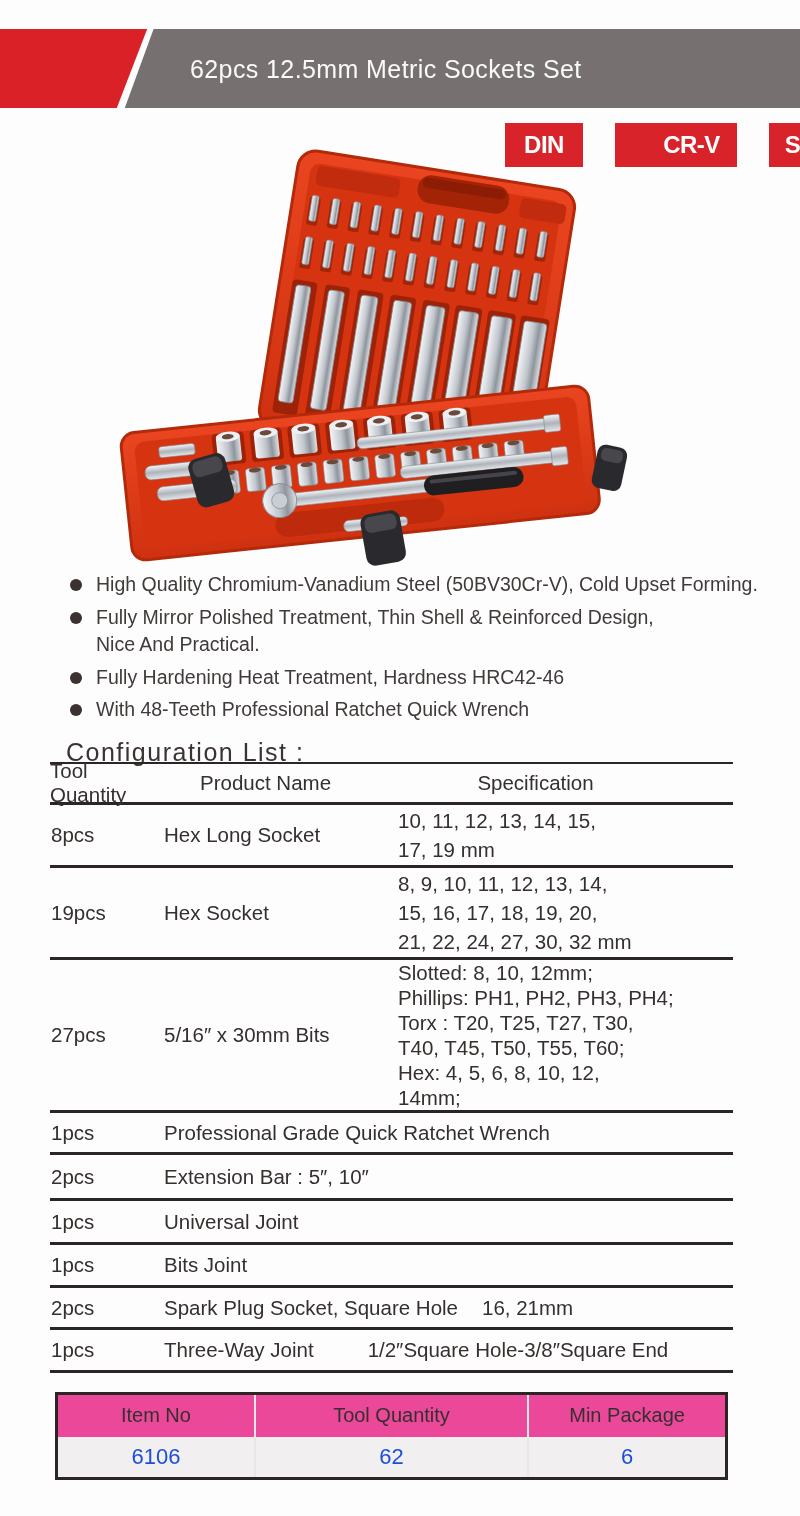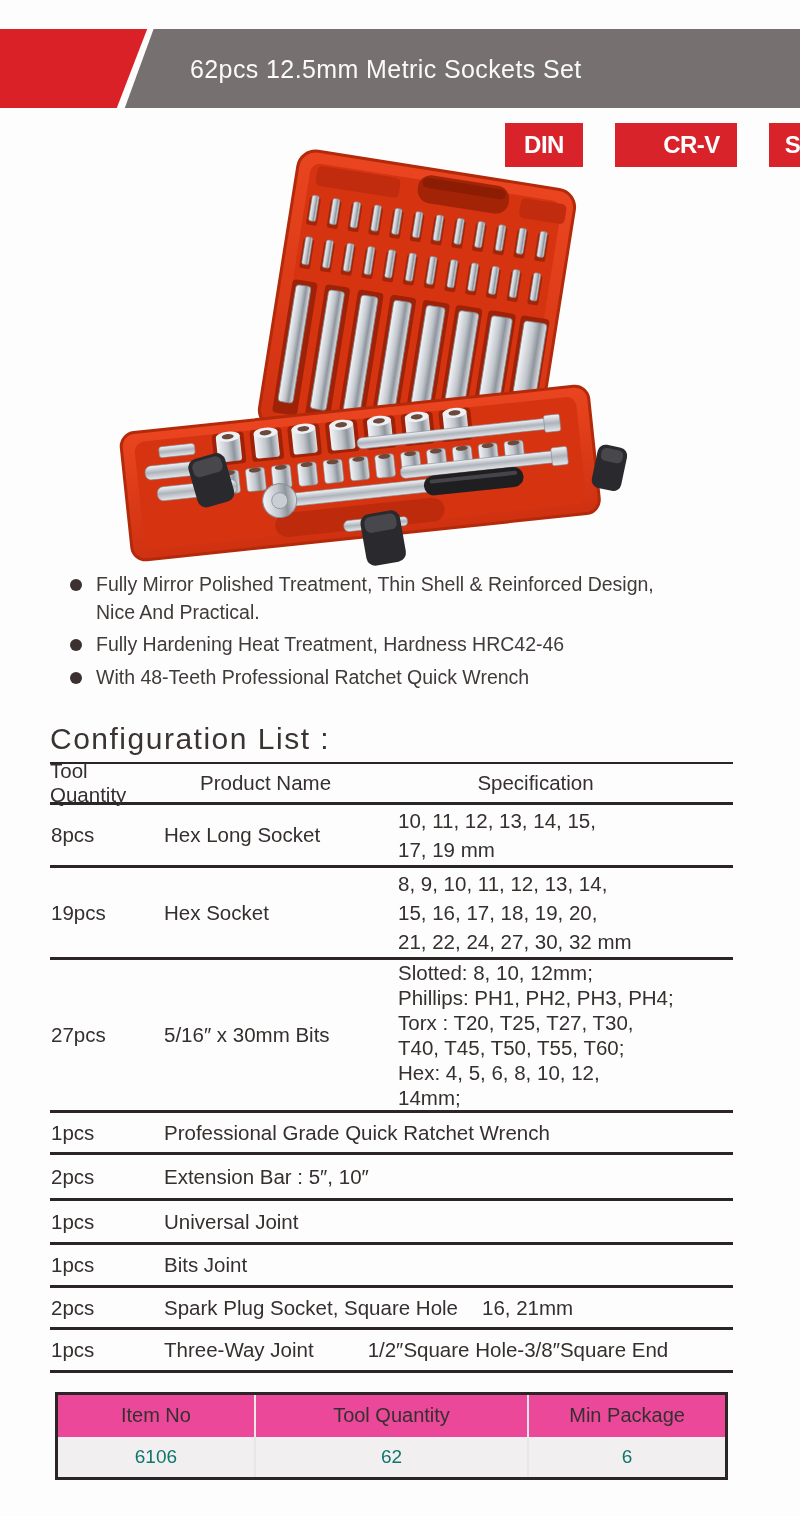--- a/index.html
+++ b/index.html
@@ -24,22 +24,22 @@
   .badge.b0{width:60px;} .badge.b1{width:73px;padding-left:40px;} .badge.b2{width:42px;}
   
   .photo{position:absolute;left:70px;top:140px;width:600px;height:430px;}
   
   .features{position:absolute;left:68px;top:571px;width:690px;list-style:none;margin:0;padding:0;
     font-size:19.5px;color:#403a39;}
   .features li{position:relative;padding-left:28px;line-height:27.5px;margin-bottom:5px;}
   .features li .dot{position:absolute;left:2px;top:8px;width:12px;height:12px;border-radius:50%;
     background:#3b3130;}
   
-  .cfg-heading{position:absolute;left:50px;top:722px;margin:0;font-weight:400;
-    font-size:30px;letter-spacing:1.5px;color:#3a3332;}
+  .cfg-heading{position:absolute;left:50px;top:722px;margin:16px;font-weight:400;
+    font-size:25px;letter-spacing:1.5px;color:#3a3332;}
   
   .cfg{position:absolute;left:50px;top:762px;width:683px;border-top:2px solid #2b2526;
     font-size:20.5px;color:#352f2e;}
   .cfg *{box-sizing:border-box;}
   .cfg-header{display:flex;align-items:center;height:41px;border-bottom:3px solid #2b2526;}
   .c-qty{width:112px;flex:none;}
   .c-name{width:228px;flex:none;}
   .c-spec{flex:1;}
   .cfg-header .c-name{padding-left:38px;}
   .cfg-header .c-spec{text-align:center;padding-right:52px;}
@@ -57,21 +57,21 @@
   .r8 .inline-spec{margin-left:24px;}
   .r9 .inline-spec{margin-left:54px;}
   
   .summary{position:absolute;left:55px;top:1392px;width:673px;
     border:3px solid #2b2526;border-collapse:collapse;table-layout:fixed;}
   .summary th,.summary td{border-left:2px solid #e8e6e6;text-align:center;font-weight:normal;}
   .summary th:first-child,.summary td:first-child{border-left:none;}
   .summary thead tr{background:#ec4899;height:43px;}
   .summary thead th{font-size:20px;color:#353030;}
   .summary tbody tr{background:#f1efef;height:42px;}
-  .summary tbody td{font-size:19px;color:#0f766e;}
+  .summary tbody td{font-size:22px;color:#1d4ed8;}
   .summary col.c1{width:29.6%;} .summary col.c2{width:40.8%;} .summary col.c3{width:29.6%;}
 </style>
 </head>
 <body>
 
 <div class="banner">
   <div class="banner-gray"></div>
   <div class="banner-red"></div>
   <div class="banner-title">62pcs 12.5mm Metric Sockets Set</div>
 </div>
@@ -308,20 +308,24 @@
     <g transform="rotate(12 540 330)">
       <rect x="524" y="306" width="30" height="44" rx="8" fill="#2a2a2e"></rect>
       <rect x="528" y="309" width="22" height="13" rx="5" fill="#47474c"></rect>
     </g>
   </g>
 </svg>
 
 <ul class="features">
   <li>
     <span class="dot"></span>
+    <div>High Quality Chromium-Vanadium Steel (50BV30Cr-V), Cold Upset Forming.</div>
+  </li>
+  <li>
+    <span class="dot"></span>
     <div>Fully Mirror Polished Treatment, Thin Shell &amp; Reinforced Design,</div>
     <div>Nice And Practical.</div>
   </li>
   <li>
     <span class="dot"></span>
     <div>Fully Hardening Heat Treatment, Hardness HRC42-46</div>
   </li>
   <li>
     <span class="dot"></span>
     <div>With 48-Teeth Professional Ratchet Quick Wrench</div>

